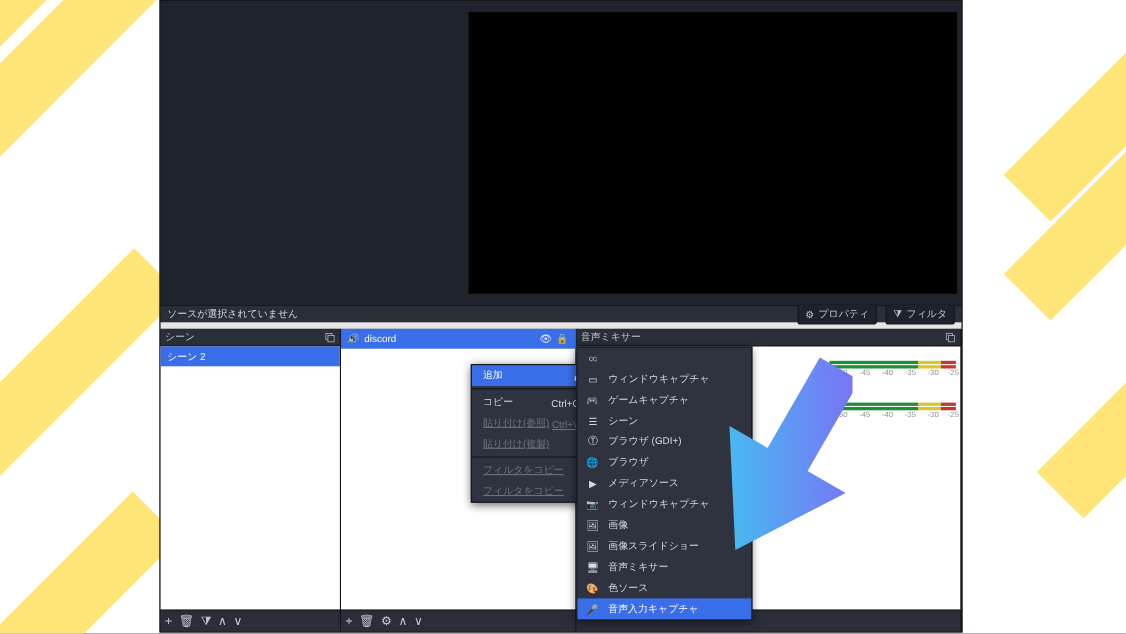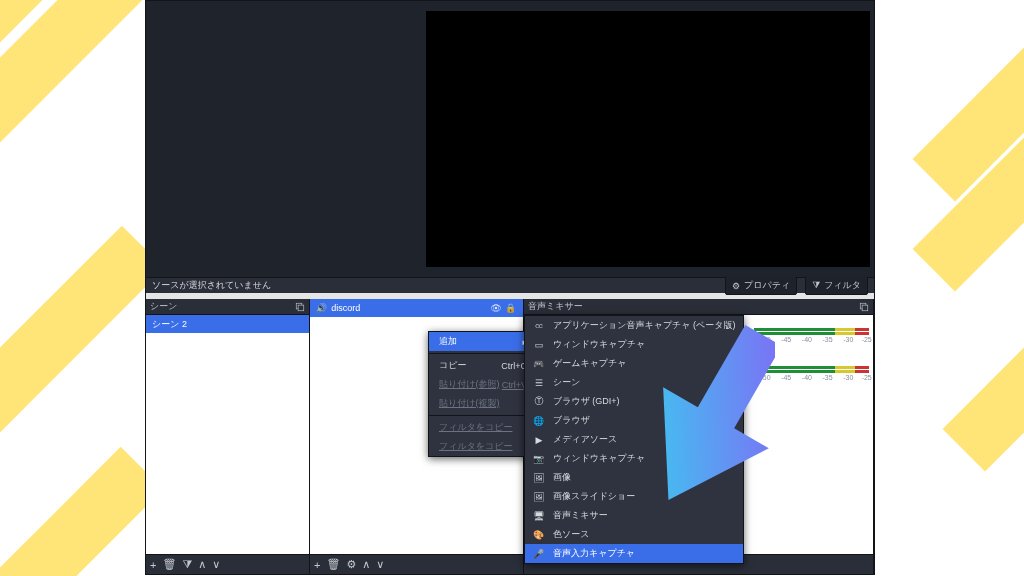--- a/index.html
+++ b/index.html
@@ -133,21 +133,21 @@
   .ctx-menu {
     position: absolute;
     background: #2f3340;
     border: 1px solid #121418;
     font-size: 9px;
     min-width: 110px;
     z-index: 5;
     box-shadow: 0 2px 8px rgba(0,0,0,.6);
   }
   .ctx-menu .row {
-    display: flex; align-items: center; justify-content: space-between;
+    display: flex; align-items: flex-end; justify-content: space-between;
     padding: 3px 10px;
     color: #d6d9de;
     white-space: nowrap;
   }
   .ctx-menu .row.active { background: #3a6ee8; color: #fff; }
   .ctx-menu .row.dim { color: #6d7280; text-decoration: underline; }
   .ctx-menu .sep { height: 1px; background: #121418; margin: 2px 0; }
 
   .submenu {
     position: absolute;
@@ -303,21 +303,20 @@
         <svg class="pop-icon" viewBox="0 0 16 16">
             <rect x="2" y="2" width="9" height="9" fill="none" stroke="#c5c8cd"></rect>
             <rect x="5" y="5" width="9" height="9" fill="#2a2e39" stroke="#c5c8cd"></rect>
           </svg>
       </div>
       <div class="panel-body">
 
         <div class="submenu" style="left:0px; top:0px;">
           <div class="row">
               <span class="icon">㏄</span>
-              <span>アプリケーション音声キャプチャ (ベータ版)</span>
             </div>
           <div class="row">
               <span class="icon">▭</span>
               <span>ウィンドウキャプチャ</span>
             </div>
           <div class="row">
               <span class="icon">🎮</span>
               <span>ゲームキャプチャ</span>
             </div>
           <div class="row">

